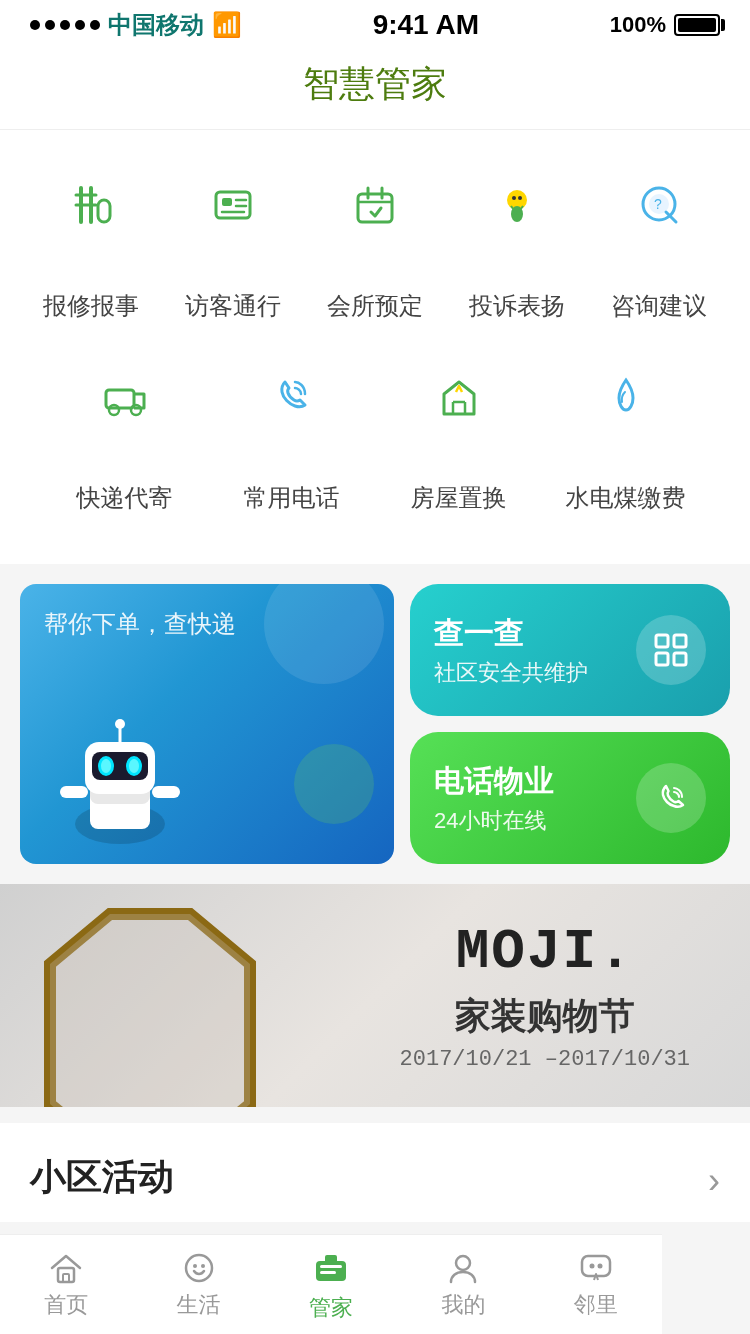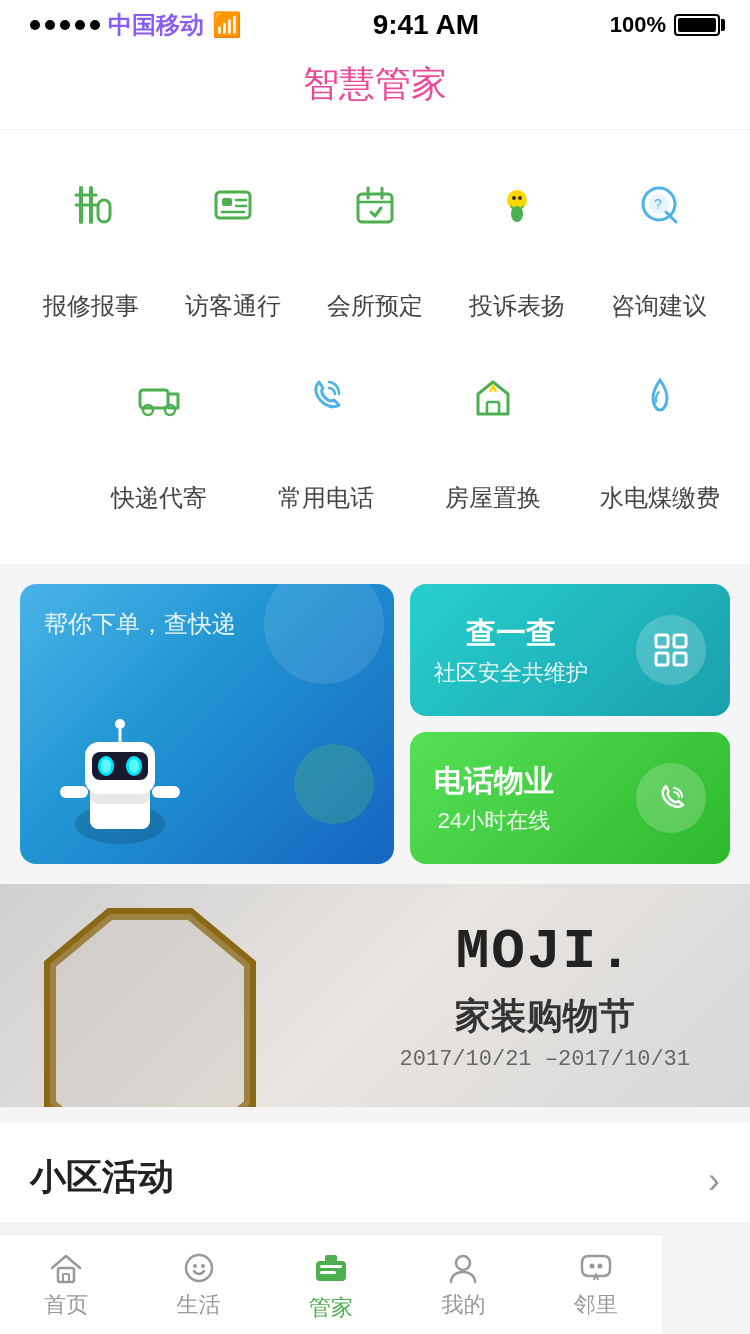--- a/index.html
+++ b/index.html
@@ -14,21 +14,21 @@
 
     
     .status-bar {
       display: flex;
       justify-content: space-between;
       align-items: center;
       padding: 14px 30px 8px;
       background: #fff;
       height: 44px;
     }
-    .status-left { font-size: 24px; font-weight: 600; color: #8b5cf6; display: flex; align-items: center; gap: 8px; }
+    .status-left { font-size: 24px; font-weight: 600; color: #0f766e; display: flex; align-items: center; gap: 8px; }
     .status-dots { display: flex; gap: 5px; }
     .status-dot { width: 10px; height: 10px; border-radius: 50%; background: #000; }
     .status-center { font-size: 28px; font-weight: 600; color: #000; }
     .status-right { font-size: 22px; font-weight: 600; color: #000; display: flex; align-items: center; gap: 8px; }
     .battery {
       width: 46px; height: 22px; border: 2px solid #000; border-radius: 4px; position: relative;
       display: flex; align-items: center; padding: 2px;
     }
     .battery::after {
       content: ''; position: absolute; right: -7px; top: 50%; transform: translateY(-50%);
@@ -36,21 +36,21 @@
     }
     .battery-fill { width: 100%; height: 100%; background: #000; border-radius: 2px; }
 
     
     .page-title {
       background: #fff;
       text-align: center;
       padding: 16px 0 20px;
       font-size: 36px;
       font-weight: 500;
-      color: #ec4899;
+      color: #4d7c0f;
       border-bottom: 1px solid #eee;
     }
 
     
     .icon-grid-section {
       background: #fff;
       padding: 30px 20px 20px;
     }
     .icon-row {
       display: flex;
@@ -101,29 +101,28 @@
     .feature-left-title { font-size: 34px; font-weight: 600; margin-bottom: 8px; }
     .feature-left-sub { font-size: 24px; opacity: 0.9; }
 
     .feature-right {
       display: flex;
       flex-direction: column;
       gap: 16px;
       width: 320px;
     }
     .feature-card {
-      border-radius: 16px;
+      border-radius: 28px;
       padding: 22px 24px;
       color: #fff;
       display: flex;
       justify-content: space-between;
       align-items: center;
       cursor: pointer;
       flex: 1;
-      text-align: center;
     }
     .feature-card-cyan { background: linear-gradient(135deg, #26d0ce, #1a9fad); }
     .feature-card-green { background: linear-gradient(135deg, #56e056, #2db82d); }
     .feature-card-text-block {}
     .feature-card-title { font-size: 30px; font-weight: 600; margin-bottom: 4px; }
     .feature-card-sub { font-size: 22px; opacity: 0.9; }
     .feature-card-icon {
       width: 70px;
       height: 70px;
       border-radius: 50%;
@@ -312,21 +311,21 @@
           <circle cx="25" cy="24" r="16" stroke="#4ab3e8" stroke-width="3" fill="none"></circle>
           <circle cx="25" cy="24" r="10" fill="#e8f4ff"></circle>
           <line x1="32" y1="32" x2="42" y2="42" stroke="#4ab3e8" stroke-width="3" stroke-linecap="round"></line>
           <text x="20" y="29" font-size="14" fill="#4ab3e8">?</text>
         </svg>
       </div>
       <span class="icon-label">咨询建议</span>
     </div>
   </div>
 
-  <div class="icon-row" style="justify-content: flex-end; padding: 0 10px; gap: 47px;">
+  <div class="icon-row" style="justify-content: center; padding: 0 10px; gap: 47px;">
     <div class="icon-item">
       <div class="icon-circle">
         <svg width="50" height="50" viewBox="0 0 50 50" fill="none">
           <rect x="6" y="18" width="28" height="18" rx="3" stroke="#4CAF50" stroke-width="3" fill="none"></rect>
           <polyline points="34,22 44,22 44,36 34,36" stroke="#4CAF50" stroke-width="3" fill="none" stroke-linejoin="round"></polyline>
           <circle cx="14" cy="38" r="5" stroke="#4CAF50" stroke-width="2.5" fill="none"></circle>
           <circle cx="36" cy="38" r="5" stroke="#4CAF50" stroke-width="2.5" fill="none"></circle>
         </svg>
       </div>
       <span class="icon-label">快递代寄</span>

